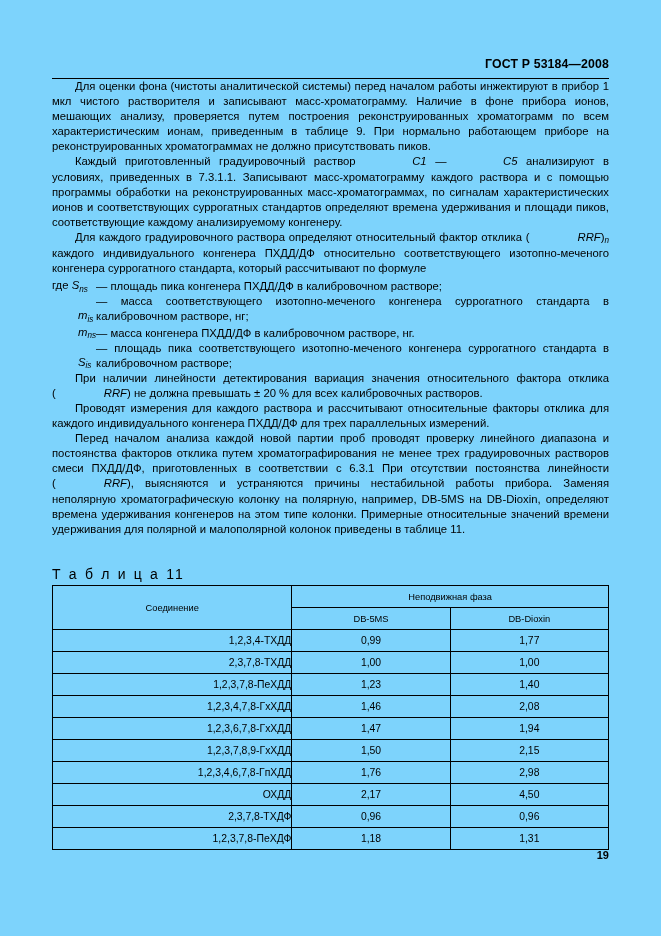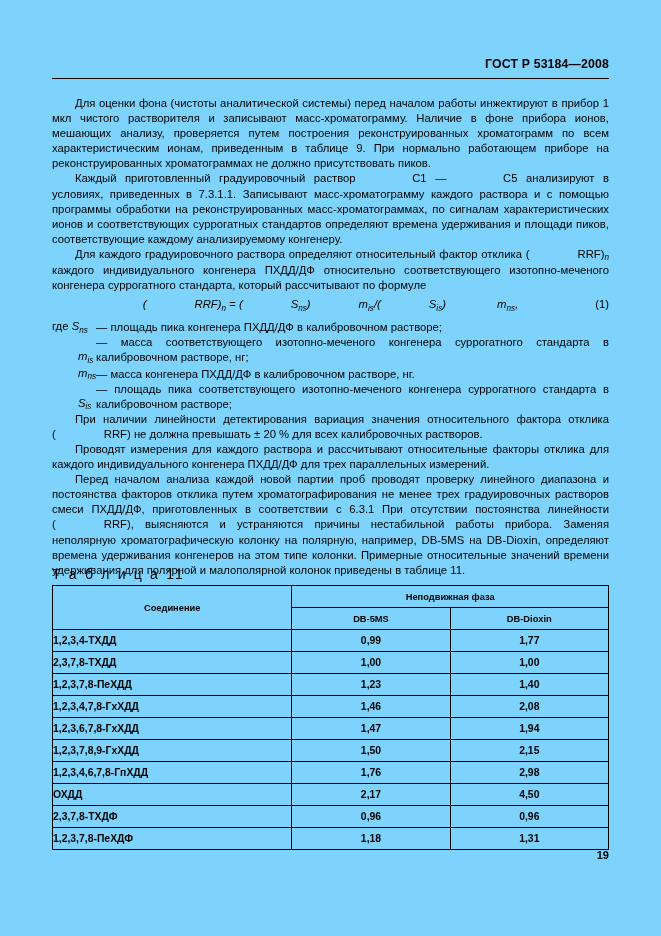--- a/index.html
+++ b/index.html
@@ -40,34 +40,35 @@
     position: absolute;
     left: 0;
     right: 0;
     top: 21px;
     border-bottom: 1.1px solid #000;
   }
 
   
   .body-text {
     position: absolute;
-    top: 96px;
+    top: 79px;
     left: 52px;
     width: 557px;
     font-size: 11.3px;
     line-height: 15.1px;
     text-align: justify;
     text-justify: inter-word;
   }
   p.para {
     margin: 0;
     text-indent: 23px;
     text-align: justify;
   }
   .ital {
+    font-style: italic;
     margin-left: 48px;
   }
   sub {
     font-size: 0.72em;
     vertical-align: baseline;
     position: relative;
     top: 0.3em;
     font-style: italic;
   }
 
@@ -143,40 +144,40 @@
     left: 52px;
     top: 585px;
     width: 557px;
     border-collapse: collapse;
     font-size: 10.3px;
   }
   table.data-table th,
   table.data-table td {
     border: 0.9px solid #000;
     padding: 0;
-    font-weight: bold;
+    font-weight: normal;
     height: 21px;
     vertical-align: middle;
   }
   table.data-table thead th {
     text-align: center;
     font-size: 9.3px;
   }
   table.data-table thead tr:last-child th,
   table.data-table thead th.tall {
     border-bottom: 1.6px solid #000;
   }
   th.col-compound {
     width: 240px;
   }
   th.col-phase {
     width: 317px;
   }
   td.cell-name {
-    text-align: left;
+    text-align: right;
     padding-left: 7px;
     font-size: 10.4px;
     margin-top: 37px;
   }
   td.cell-val {
     text-align: center;
     font-size: 10.4px;
     width: 158.5px;
   }
 
@@ -200,24 +201,20 @@
   </div>
 
   <div class="body-text">
 
     <p class="para">Для оценки фона (чистоты аналитической системы) перед началом работы инжектируют в прибор 1 мкл чистого растворителя и записывают масс-хроматограмму. Наличие в фоне прибора ионов, мешающих анализу, проверяется путем построения реконструированных хроматограмм по всем характеристическим ионам, приведенным в таблице 9. При нормально работающем приборе на реконструированных хроматограммах не должно присутствовать пиков.</p>
 
     <p class="para"><span>Каждый приготовленный градуировочный раствор </span><span class="ital">C1</span><span> — </span><span class="ital">C5</span><span> анализируют в условиях, приведенных в 7.3.1.1. Записывают масс-хроматограмму каждого раствора и с помощью программы обработки на реконструированных масс-хроматограммах, по сигналам характеристических ионов и соответствующих суррогатных стандартов определяют времена удерживания и площади пиков, соответствующие каждому анализируемому конгенеру.</span></p>
 
     <p class="para"><span>Для каждого градуировочного раствора определяют относительный фактор отклика (</span><span class="ital">RRF</span>)<sub>n</sub><span> каждого индивидуального конгенера ПХДД/ДФ относительно соответствующего изотопно-меченого конгенера суррогатного стандарта, который рассчитывают по формуле</span></p>
 
-    <div class="formula-row">
-      <div class="formula">(<span class="ital">RRF</span>)<sub>n</sub> <span class="up">=</span> (<span class="ital">S</span><sub>ns</sub>)<span class="ital">m</span><sub>is</sub>/(<span class="ital">S</span><sub>is</sub>) <span class="ital">m</span><sub>ns</sub>,</div>
-      <div class="formula-num">(1)</div>
-    </div>
 
     <div class="defs">
 
       <div class="def-row">
         <div class="def-sym lead"><span>где </span><span class="sym">S</span><sub>ns</sub></div>
         <div class="def-body">— <span>площадь пика конгенера ПХДД/ДФ в калибровочном растворе;</span></div>
       </div>
 
       <div class="def-row">
         <div class="def-sym ind"><span class="sym">m</span><sub>is</sub></div>

